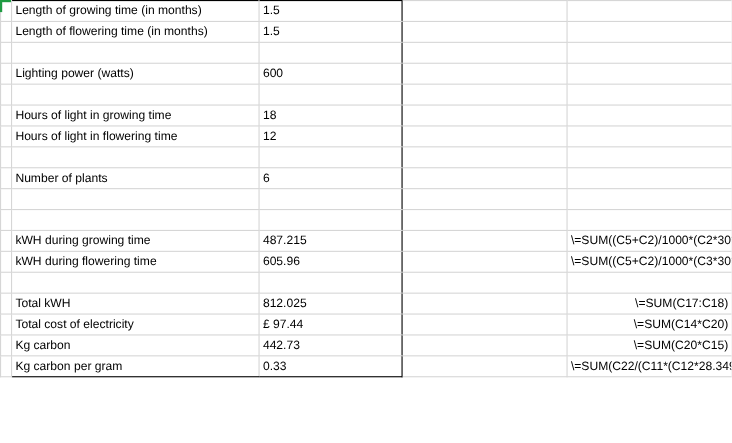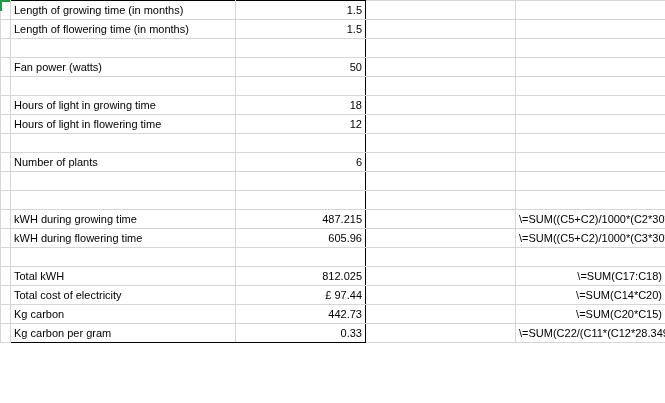--- a/index.html
+++ b/index.html
@@ -33,21 +33,21 @@
     white-space: nowrap;
     overflow: hidden;
     font-size: 11px;
     line-height: 16px;
   }
   col.c-a { width: 10px; }
   col.c-b { width: 225px; }
   col.c-c { width: 130px; }
   col.c-d { width: 150px; }
   col.c-e { width: 150px; }
-  .num { text-align: right; margin-top: 12px; }
+  .num { text-align: left; margin-top: 12px; }
   .formula { text-align: right; font-size: 10.5px; }
   
   .blk-top { border-top: 1px solid #000000 !important; }
   .blk-bottom { border-bottom: 1px solid #000000 !important; }
   .blk-left { border-left: 1px solid #000000 !important; }
   .blk-right { border-right: 1px solid #000000 !important; }
   .greenmark {
     position: absolute;
     left: 0px;
     top: 0px;
@@ -88,22 +88,22 @@
         </tr>
         <tr>
           <td></td>
           <td class="blk-left"></td>
           <td class="num blk-right"></td>
           <td></td>
           <td class="formula"></td>
         </tr>
         <tr>
           <td></td>
-          <td class="blk-left">Fan power (watts)</td>
-          <td class="num blk-right">50</td>
+          <td class="blk-left">Lighting power (watts)</td>
+          <td class="num blk-right">600</td>
           <td></td>
           <td class="formula"></td>
         </tr>
         <tr>
           <td></td>
           <td class="blk-left"></td>
           <td class="num blk-right"></td>
           <td></td>
           <td class="formula"></td>
         </tr>

